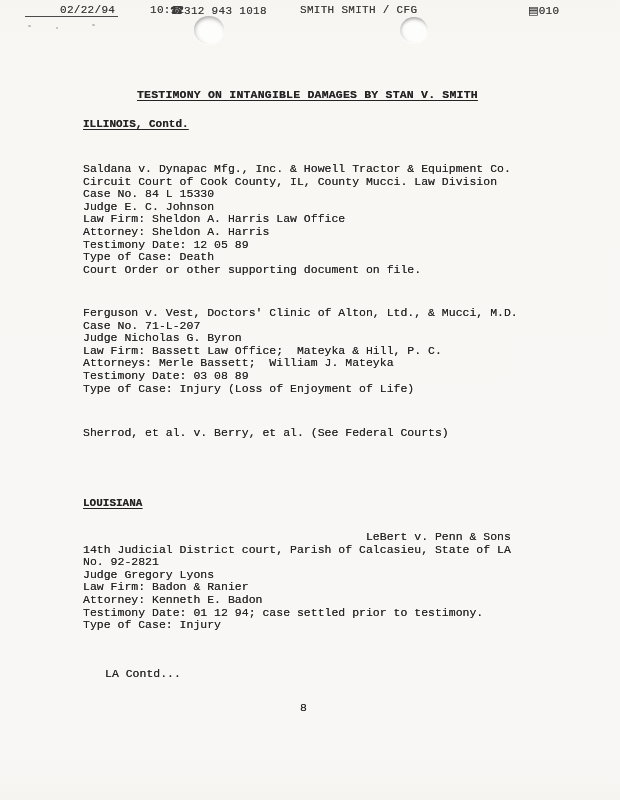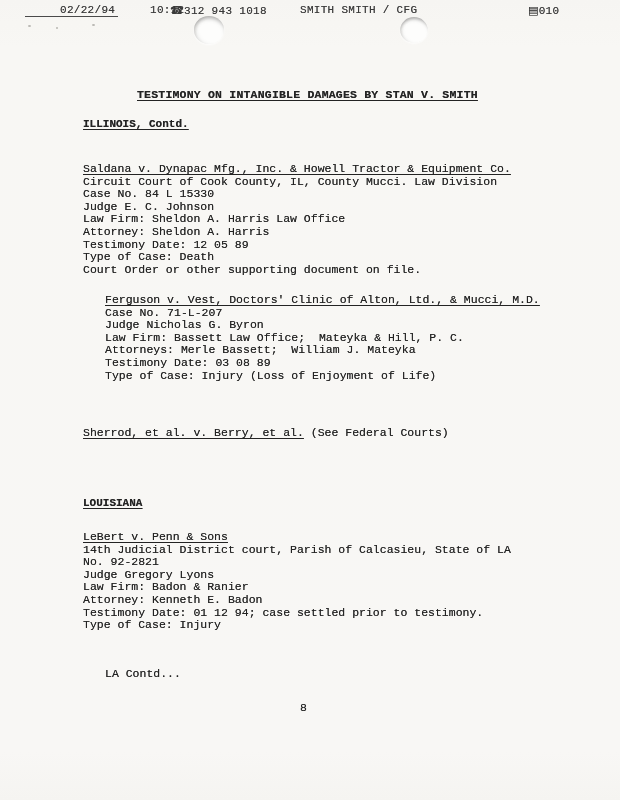--- a/index.html
+++ b/index.html
@@ -54,24 +54,24 @@
     position: absolute; left: 83px;
     font-size: 11px; font-weight: bold; white-space: pre;
     text-decoration: underline; text-underline-offset: 2px; text-decoration-thickness: 1.2px; text-align: right;
   }
   .heading-illinois  { top: 118px; }
   .heading-louisiana { top: 497px; }
   .case { position: absolute; left: 83px; font-size: 11.5px; line-height: 12.6px; }
   .case .line { white-space: pre; }
   .case-name {
     white-space: pre;
-    text-decoration: underline; text-underline-offset: 2px; text-decoration-thickness: 1px;
+    text-underline-offset: 2px; text-decoration-thickness: 1px; text-align: right;
   }
   .case-saldana  { top: 163px; }
-  .case-ferguson { top: 294px; margin-left: 22px; }
+  .case-ferguson { top: 307px; }
   .case-sherrod  { top: 427px; }
   .case-lebert   { top: 531px; }
   .case-note { white-space: pre; }
   .footer-note { position: absolute; left: 105px; top: 667px; font-size: 11.5px; white-space: pre; }
   .page-number { position: absolute; left: 300px; top: 701px; font-size: 11.5px; }
 </style>
 </head>
 <body>
 
 <div class="page">

